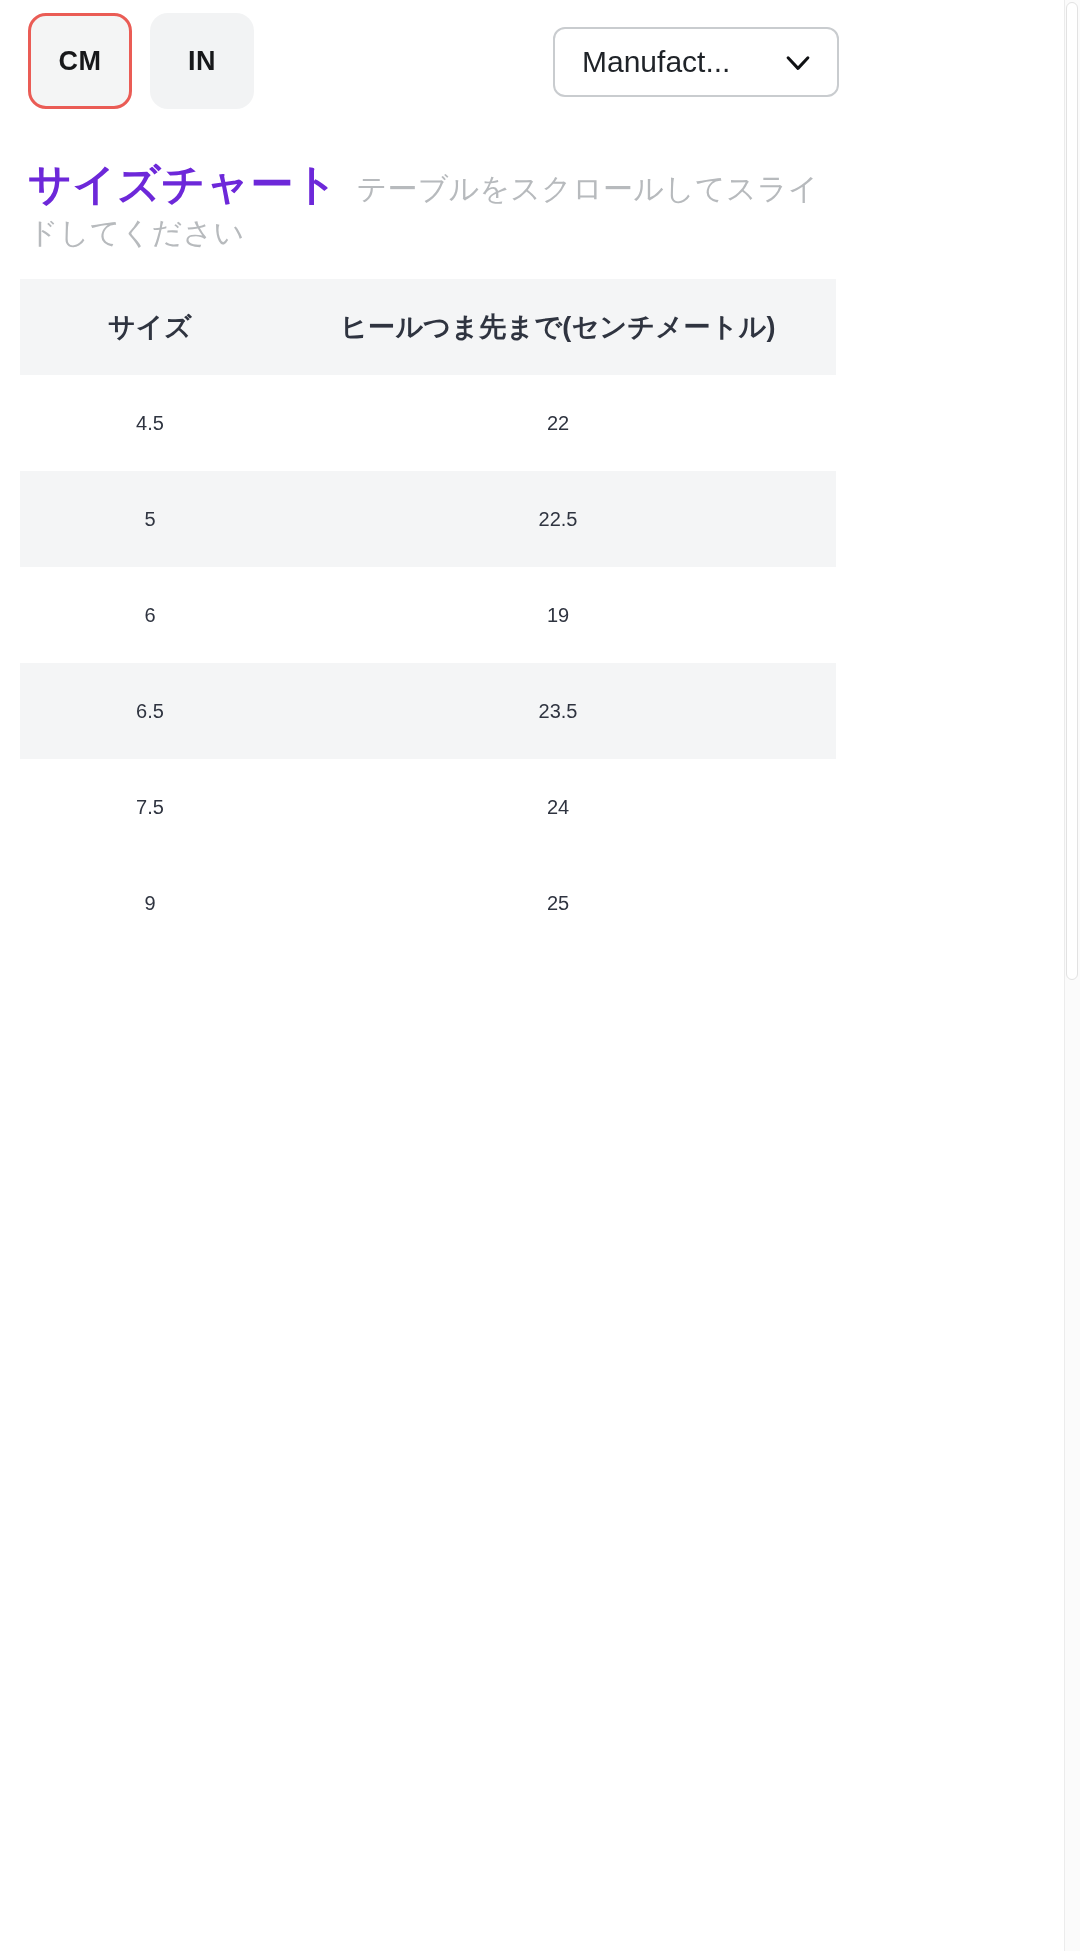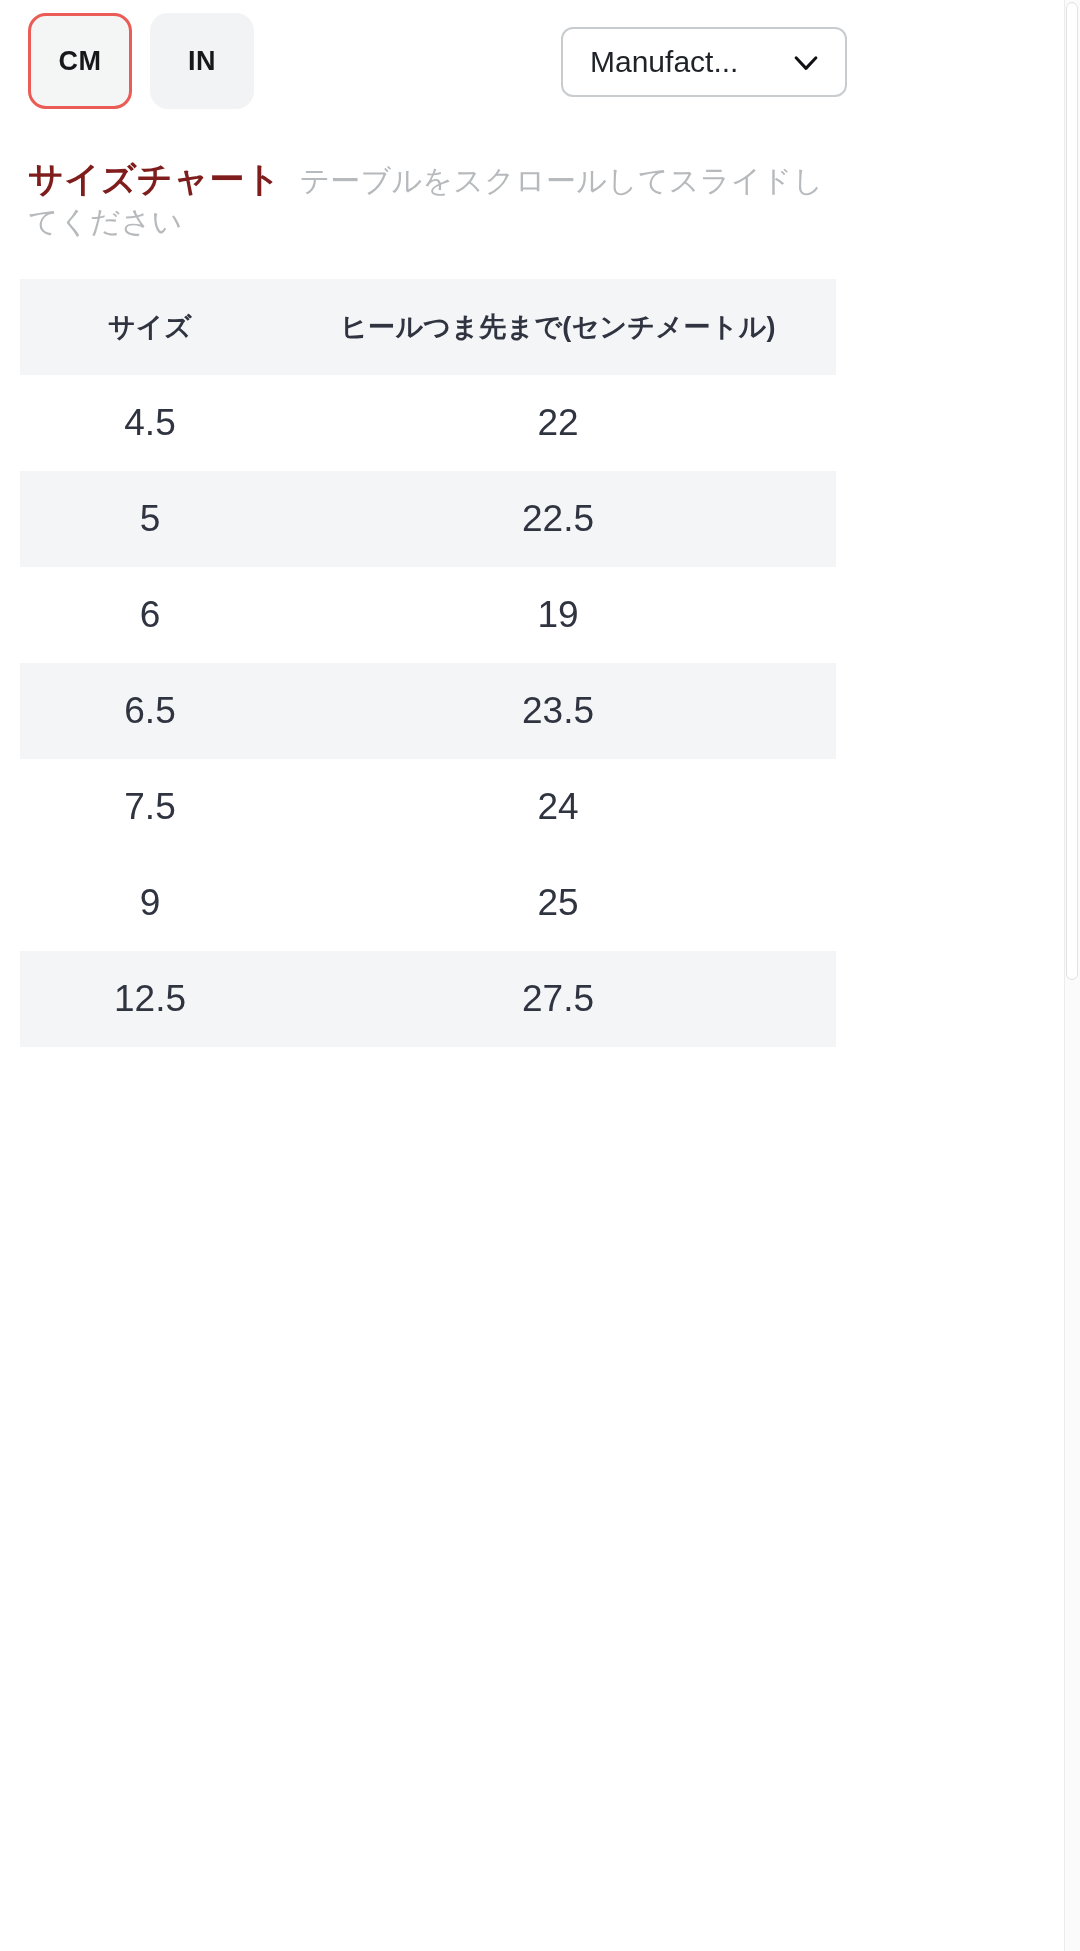--- a/index.html
+++ b/index.html
@@ -72,21 +72,20 @@
     height: 70px;
     box-sizing: border-box;
     border: 2px solid #c9cccf;
     border-radius: 12px;
     background: #ffffff;
     display: flex;
     align-items: center;
     justify-content: space-between;
     padding: 0 22px 0 27px;
     cursor: pointer;
-    margin-left: 8px;
   }
   .manu-label {
     font-size: 30px;
     color: #1f2328;
     white-space: nowrap;
     overflow: hidden;
     font-family: "Liberation Sans", "DejaVu Sans", sans-serif;
   }
   .chev {
     width: 34px;
@@ -99,23 +98,23 @@
   .heading-wrap {
     position: absolute;
     left: 28px;
     top: 155px;
     width: 820px;
   }
   .heading-line {
     line-height: 1.35;
   }
   .chart-title {
-    font-size: 35px;
+    font-size: 43px;
     font-weight: 700;
-    color: #7f1d1d;
+    color: #6d28d9;
     letter-spacing: 0.5px;
     margin-right: 18px;
   }
   .chart-hint {
     font-size: 30px;
     color: #b7babd;
     letter-spacing: 0.2px;
   }
 
   
@@ -141,21 +140,21 @@
     height: 96px;
     background: #f4f5f6;
     font-size: 27px;
     font-weight: 700;
     color: #2f3440;
     letter-spacing: 0.3px;
     vertical-align: middle;
   }
   table.size-table tbody td {
     height: 96px;
-    font-size: 37px;
+    font-size: 20px;
     font-weight: 400;
     color: #2f3440;
     vertical-align: middle;
   }
   table.size-table tbody tr.even td {
     background: #ffffff;
   }
   table.size-table tbody tr.odd td {
     background: #f4f5f6;
   }
@@ -248,24 +247,20 @@
           <td>23.5</td>
         </tr>
         <tr class="even">
           <td>7.5</td>
           <td>24</td>
         </tr>
         <tr class="even">
           <td>9</td>
           <td>25</td>
         </tr>
-        <tr class="odd">
-          <td>12.5</td>
-          <td>27.5</td>
-        </tr>
       </tbody>
     </table>
   </div>
 
   <div class="v-scroll-track">
     <div class="v-scroll-thumb"></div>
   </div>
 
 </div>
 

